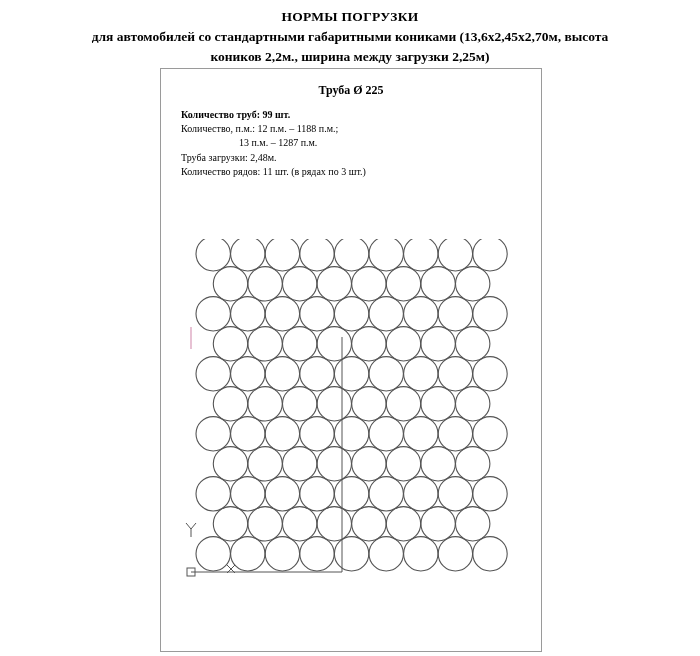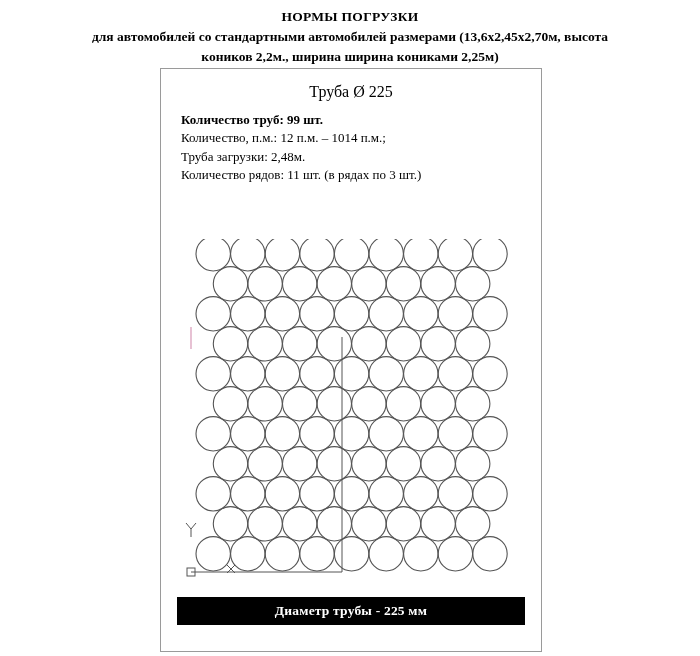--- a/index.html
+++ b/index.html
@@ -40,27 +40,27 @@
     left: 160px;
     top: 60px;
     width: 382px;
     height: 584px;
     border: 1px solid #9a9a9a;
     box-sizing: border-box;
     background: #fff;
   }
   .panel-title {
     text-align: center;
-    font-weight: normal;
-    font-size: 16px;
+    font-weight: bold;
+    font-size: 12px;
     margin-top: 14px;
   }
   .spec-block {
     margin: 10px 0 0 20px;
-    font-size: 13px;
+    font-size: 10px;
     line-height: 1.42;
   }
   .spec-line {
     white-space: pre;
   }
   .spec-line.bold {
     font-weight: bold;
   }
   .spec-indent {
     padding-left: 58px;
@@ -90,30 +90,31 @@
     justify-content: center;
     letter-spacing: 0.2px;
   }
 </style>
 </head>
 <body>
 
 <div class="page">
 
   <div class="doc-title">НОРМЫ ПОГРУЗКИ</div>
-  <div class="doc-subtitle">для автомобилей со стандартными автомобилей размерами (13,6х2,45х2,70м, высота</div>
-  <div class="doc-subtitle">коников 2,2м., ширина ширина кониками 2,25м)</div>
+  <div class="doc-subtitle">для автомобилей со стандартными габаритными кониками (13,6х2,45х2,70м, высота</div>
+  <div class="doc-subtitle">коников 2,2м., ширина между загрузки 2,25м)</div>
 
   <div class="panel">
 
     <div class="panel-title">Труба Ø 225</div>
 
     <div class="spec-block">
       <div class="spec-line bold">Количество труб: 99 шт.</div>
-      <div class="spec-line">Количество, п.м.: 12 п.м. – 1014 п.м.;</div>
+      <div class="spec-line">Количество, п.м.: 12 п.м. – 1188 п.м.;</div>
+      <div class="spec-line spec-indent">13 п.м. – 1287 п.м.</div>
       <div class="spec-line">Труба загрузки: 2,48м.</div>
       <div class="spec-line">Количество рядов: 11 шт. (в рядах по 3 шт.)</div>
     </div>
 
     <div class="diagram-wrap">
       <svg class="diagram-svg" width="382" height="350" viewBox="0 0 382 350">
         <g id="pipes" fill="none" stroke="#555555" stroke-width="1.1">
             <circle cx="52.20" cy="314.80" r="17.20"></circle>
             <circle cx="86.80" cy="314.80" r="17.20"></circle>
             <circle cx="121.40" cy="314.80" r="17.20"></circle>
@@ -218,15 +219,14 @@
         </g>
         <g stroke="#555555" stroke-width="1" fill="none">
           <rect x="26" y="329" width="8" height="8"></rect>
           <line x1="66" y1="326" x2="74" y2="334"></line>
           <line x1="74" y1="326" x2="66" y2="334"></line>
           <path d="M 25 284 l 5 6 l 5 -6 M 30 290 l 0 8"></path>
         </g>
       </svg>
     </div>
 
-    <div class="footer-bar">Диаметр трубы - 225 мм</div>
   </div>
 </div>
 
 </body></html>

